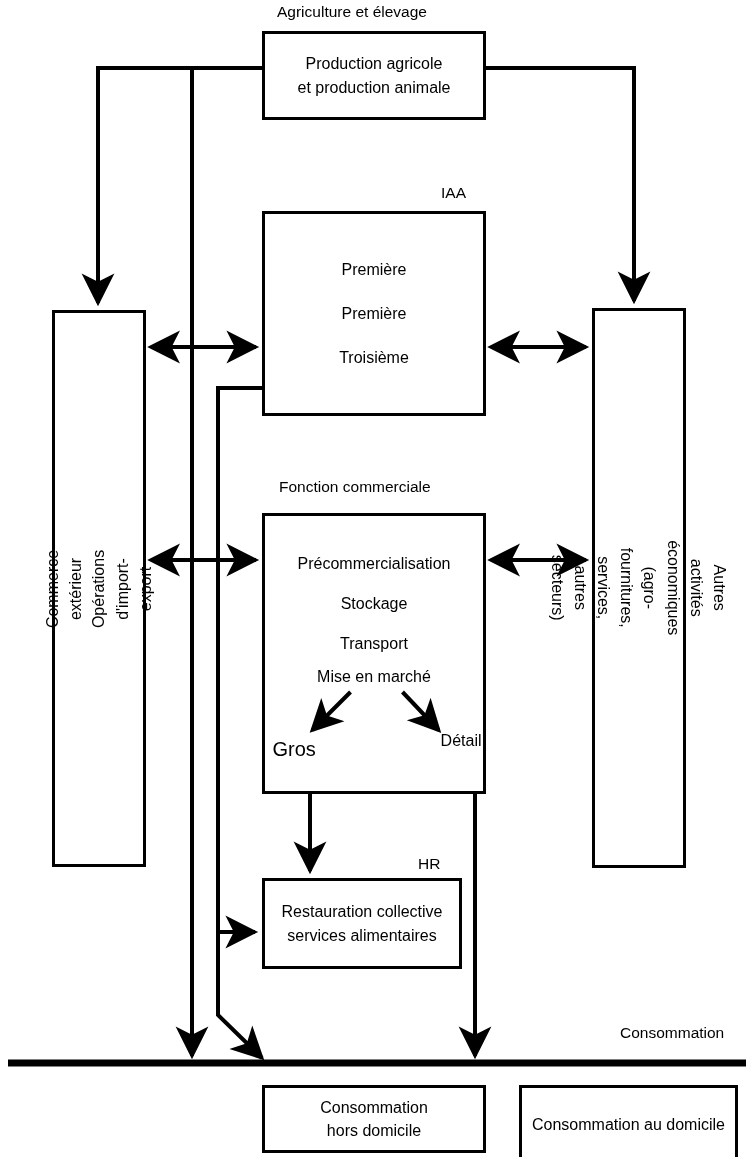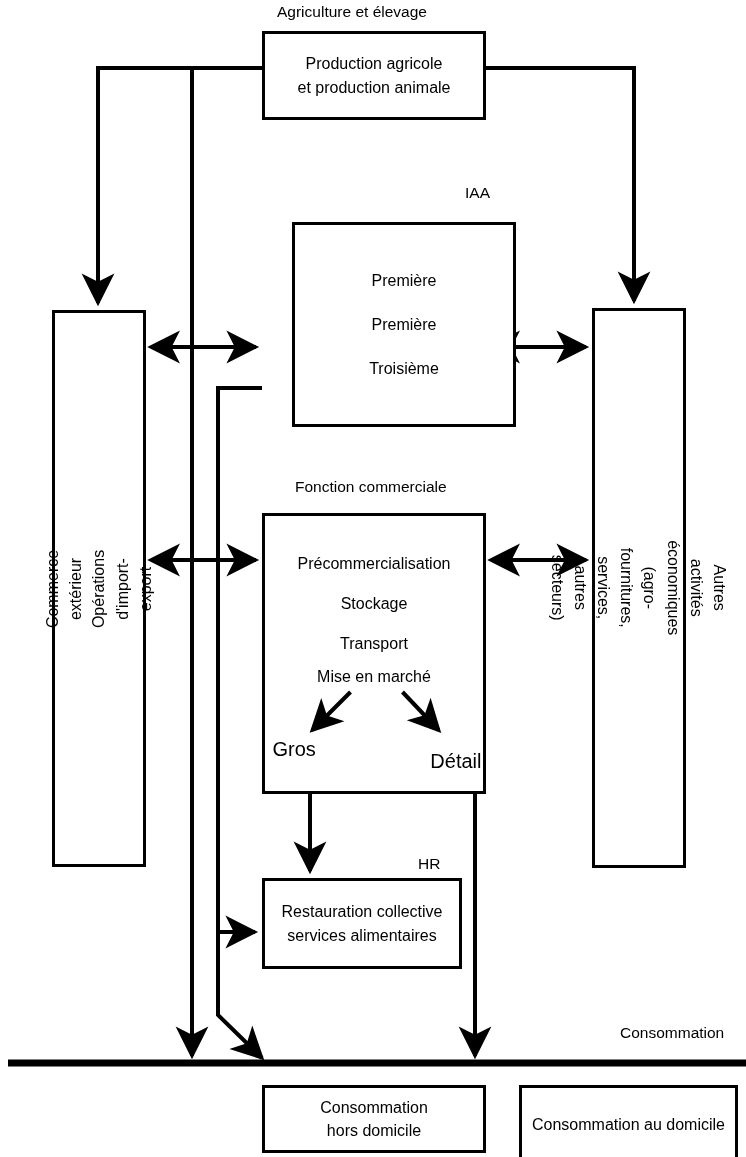--- a/index.html
+++ b/index.html
@@ -51,33 +51,33 @@
     font-size: 16px;
     line-height: 1.45;
     white-space: pre-line;
     text-align: center;
   }
   .rot-ccw { transform: rotate(-90deg); }
   .rot-cw  { transform: rotate(90deg); }
 
   
   #node-agriculture { left:262px; top:31px;  width:224px; height:89px;  }
-  #node-iaa         { left:262px; top:222px; width:224px; height:205px;margin-left:30px; }
+  #node-iaa         { left:262px; top:211px; width:224px; height:205px; }
   #node-commerce-ext{ left:52px;  top:310px; width:94px;  height:557px; }
   #node-autres      { left:592px; top:308px; width:94px;  height:560px; }
   #node-fonction    { left:262px; top:501px; width:224px; height:281px;margin-top:12px; }
   #node-hr          { left:262px; top:878px; width:200px; height:91px;  }
   #node-auto        { left:10px;   top:1085px; width:218px; height:68px; }
   #node-hors        { left:262px;  top:1085px; width:224px; height:68px; }
   #node-domicile    { left:519px;  top:1085px; width:219px; height:80px; }
 
   
   #cap-agriculture { left:277px; top:3px;   }
-  #cap-iaa         { left:441px; top:184px;margin-left:24px; }
-  #cap-fonction    { left:279px; top:478px;margin-left:16px; }
+  #cap-iaa         { left:441px; top:184px; }
+  #cap-fonction    { left:279px; top:478px; }
   #cap-hr          { left:418px; top:855px; }
   #cap-consommation{ left:620px; top:1024px;}
 
   
   .stack {
     display: flex;
     flex-direction: column;
     align-items: center;
     justify-content: center;
     width: 100%;
@@ -95,21 +95,21 @@
     padding-left: 33px;
   }
   .mem-title {
     position: absolute;
     left: 0; right: 0;
     top: 0;
     text-align: center;
     font-size: 16px;
   }
   .mem-gros   { position:absolute; left:24px;  top:70px; font-size:20px; }
-  .mem-detail { position:absolute; right:18px; top:82px; font-size:20px; }
+  .mem-detail { position:absolute; right:18px; top:64px; font-size:16px; }
   .mem-svg { position:absolute; left:0; top:0; width:100%; height:96px; pointer-events:none; }
 </style>
 </head>
 <body>
 
 <div id="diagram-root">
 
   <svg class="layer" viewBox="0 0 746 1157" xmlns="http://www.w3.org/2000/svg">
     <defs>
       <marker id="ah" markerWidth="9" markerHeight="9" refX="7.4" refY="4.5" orient="auto" markerUnits="strokeWidth">

